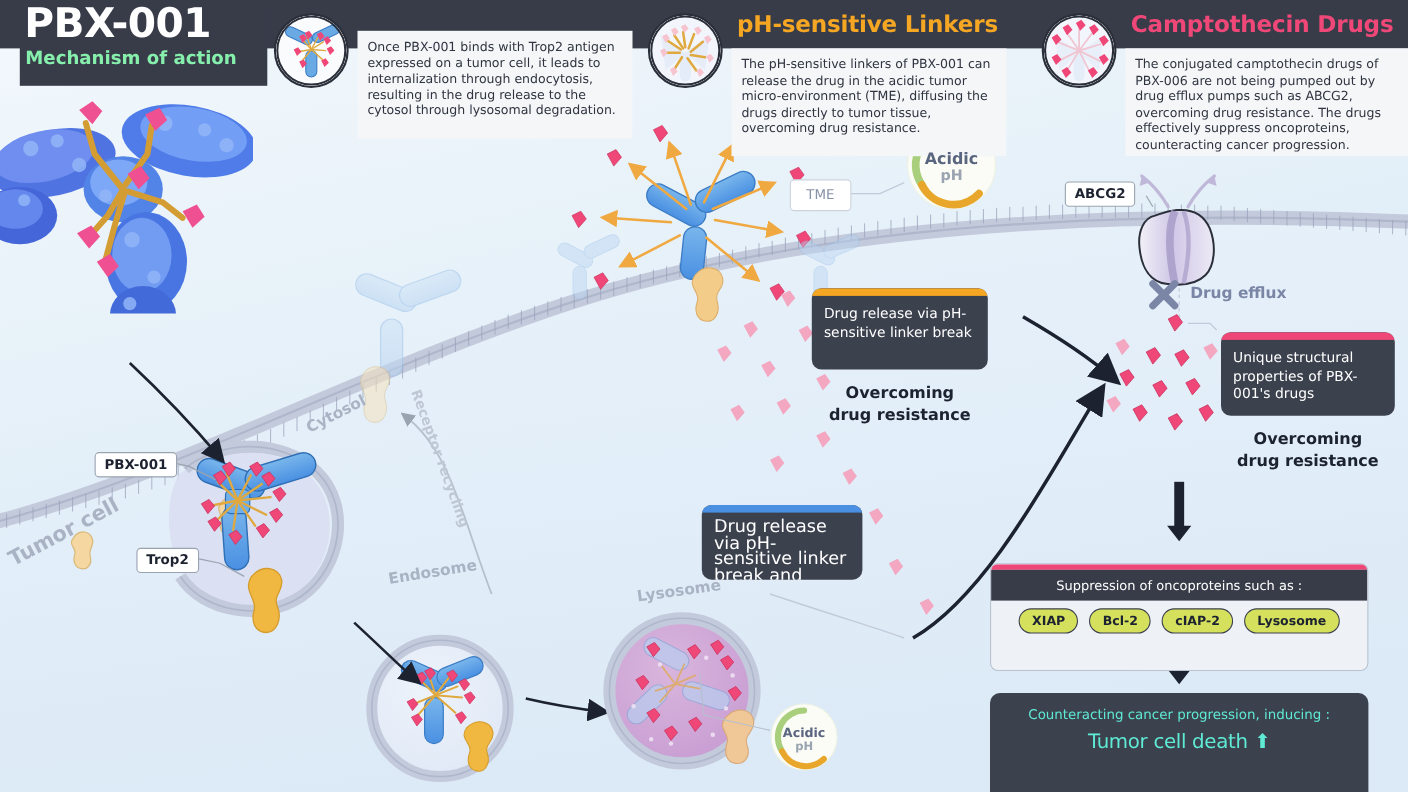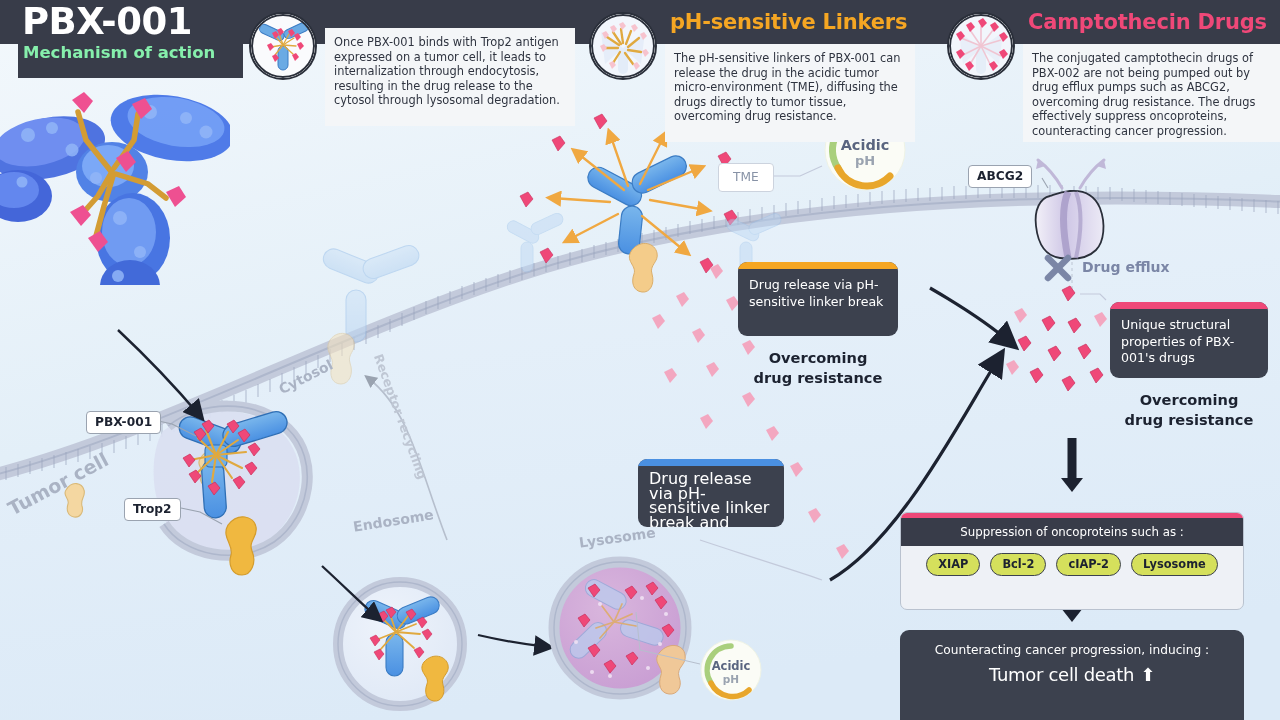--- a/index.html
+++ b/index.html
@@ -102,21 +102,21 @@
   }
   .pill {
     background:#d5e05c; border:1.4px solid #3c414e; border-radius:12px;
     color:#1c2230; font-size:11.4px; font-weight:bold;
     padding:3px 11px 4px 11px; white-space:nowrap;
   }
 
   .death-panel {
     position:absolute; left:900px; top:630px; width:344px; height:90px;
     background:#3c414e; border-radius:9px 9px 0 0;
-    color:#ffffff; text-align:center; padding-top:13px;
+    color:#5eead4; text-align:center; padding-top:13px;
   }
   .death-sub { font-size:12.2px; display:block; }
   .death-main {
     font-size:18px; font-weight:normal; display:block; margin-top:7px;
     letter-spacing:-0.3px;
   }
 
   .efflux-label {
     position:absolute; color:#7b86a6; font-size:14px; font-weight:bold;
   }
@@ -607,21 +607,21 @@
           <path d="M42,50 l4,-2 l3,4 l-4,4 z"></path>
         <path d="M18,49 l4,-2 l3,4 l-4,4 z"></path>
           <path d="M9,32 l4,-2 l3,4 l-4,4 z"></path>
         <path d="M11,19 l4,-2 l3,4 l-4,4 z"></path>
       </g>
       <circle cx="32" cy="32" r="31" fill="none" stroke="#2a2f3a" stroke-width="2"></circle>
     </svg>
   </div>
 
   <div class="col-head" style="left:1028px; top:0; width:250px; color:#ef4878;">Camptothecin Drugs</div>
-  <div class="col-body" style="left:1023px; top:44px; width:257px; height:98px;">The conjugated camptothecin drugs of PBX-002 are not being pumped out by drug efflux pumps such as ABCG2, overcoming drug resistance. The drugs effectively suppress oncoproteins, counteracting cancer progression.</div>
+  <div class="col-body" style="left:1023px; top:44px; width:257px; height:98px;">The conjugated camptothecin drugs of PBX-006 are not being pumped out by drug efflux pumps such as ABCG2, overcoming drug resistance. The drugs effectively suppress oncoproteins, counteracting cancer progression.</div>
   <div class="circle-icon" style="left:947px; top:12px;">
     <svg width="64" height="64" viewBox="0 0 64 64">
       <circle cx="32" cy="32" r="32" fill="#f2f6fc"></circle>
       <g opacity="0.75">
         <path d="M32,34 L10,18 L14,50 Z" fill="#e6edf8"></path>
         <path d="M32,34 L54,18 L50,50 Z" fill="#e6edf8"></path>
         <rect x="27" y="34" width="10" height="26" rx="5" fill="#e1ebf7"></rect>
       </g>
       <g stroke="#f0c5d2" stroke-width="1.6" fill="none">
         <path d="M32,32 L21,16"></path>

